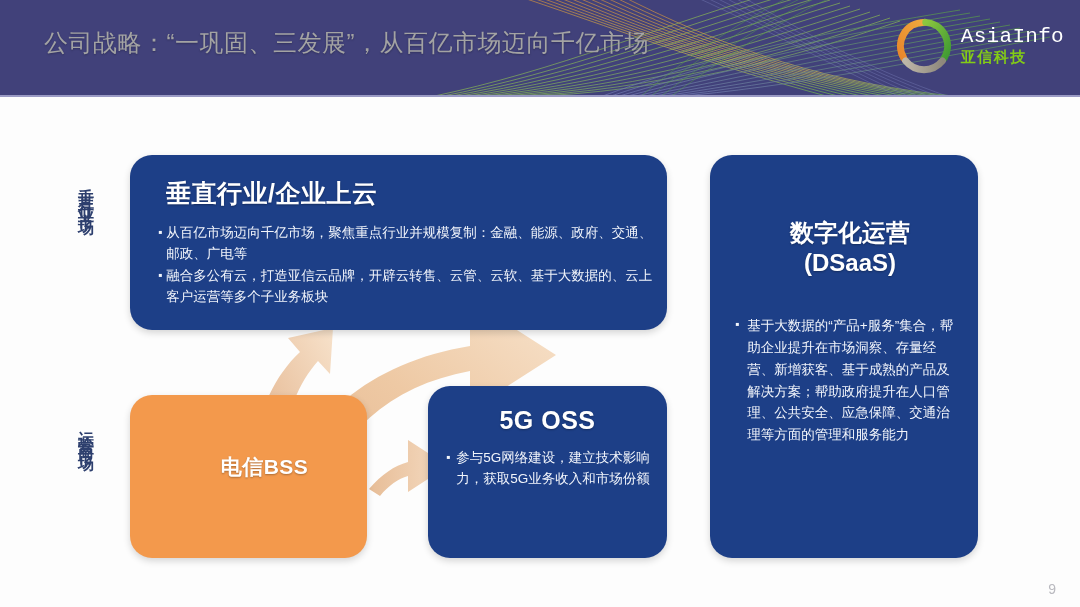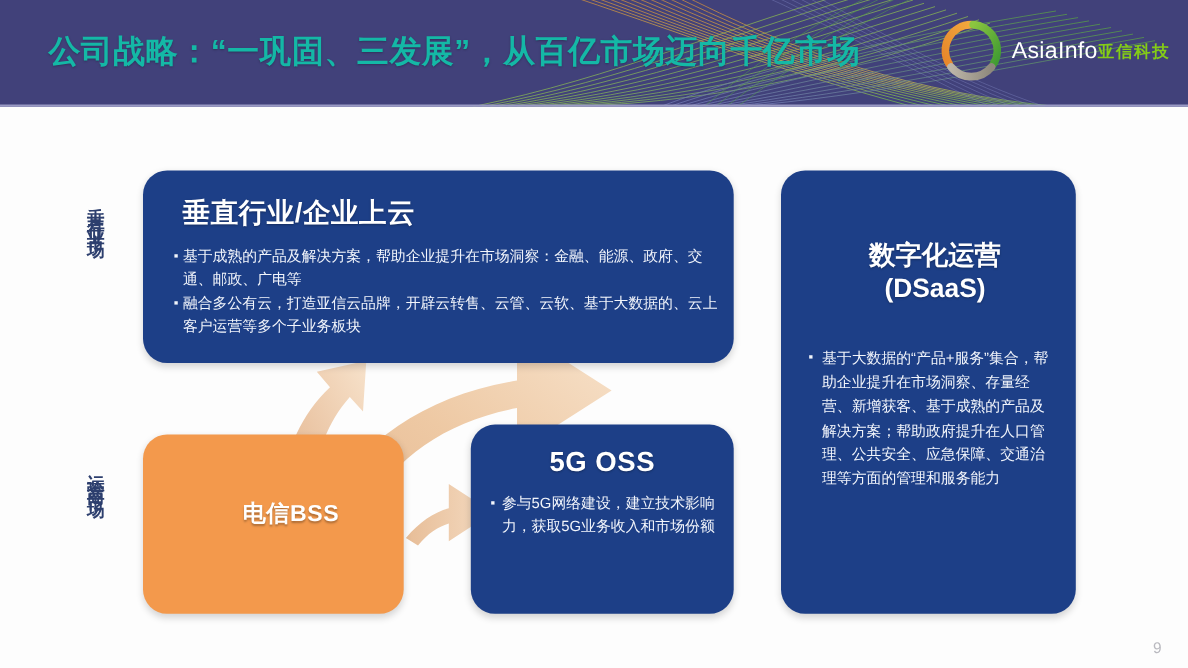--- a/index.html
+++ b/index.html
@@ -28,36 +28,36 @@
     opacity: 0.95;
   }
   #header-underline {
     position: absolute; left: 0; top: 95px;
     width: 1080px; height: 3px;
     background: #9a9ac4;
   }
   #header-title {
     position: absolute;
     left: 44px; top: 27px;
-    color: #14b8a6;
-    font-size: 29px;
-    font-weight: bold;
+    color: #a3a3a3;
+    font-size: 24px;
+    font-weight: normal;
     letter-spacing: 0.5px;
     white-space: nowrap;
     text-shadow: 0 1px 2px rgba(0,0,0,.25);
     z-index: 5;
   }
   
   #logo {
     position: absolute; right: 16px; top: 18px;
     display: flex; align-items: center; gap: 9px;
     z-index: 6;
   }
   #logo-mark { width: 56px; height: 56px; }
-  #logo-text { display: flex; line-height: 1; }
+  #logo-text { display: flex; flex-direction: column; line-height: 1; font-family: Liberation Mono, monospace; }
   #logo-latin {
     color: #ffffff; font-size: 21px; font-weight: 400; letter-spacing: .3px;
   }
   #logo-cn {
     color: #84cc16; font-size: 15px; font-weight: bold; letter-spacing: 1.5px;
     margin-top: 4px;
   }
 
   
   .side-label {
@@ -314,21 +314,21 @@
                L 408 476
                C 398 479, 389 485, 380 496 Z" fill="url(#arrGradC)"></path>
     </g>
   </svg>
 
   <div id="card-vertical" class="card blue">
     <div id="title-vertical" class="card-title">垂直行业/企业上云</div>
     <div id="bullets-vertical" class="bullets">
       <div class="bullet-row">
         <span class="bullet-dot">▪</span>
-        <span class="bullet-text">基于成熟的产品及解决方案，帮助企业提升在市场洞察：金融、能源、政府、交通、邮政、广电等</span>
+        <span class="bullet-text">从百亿市场迈向千亿市场，聚焦重点行业并规模复制：金融、能源、政府、交通、邮政、广电等</span>
       </div>
       <div class="bullet-row">
         <span class="bullet-dot">▪</span>
         <span class="bullet-text">融合多公有云，打造亚信云品牌，开辟云转售、云管、云软、基于大数据的、云上客户运营等多个子业务板块</span>
       </div>
     </div>
   </div>
 
   <div id="card-dsaas" class="card blue">
     <div id="title-dsaas" class="card-title">

